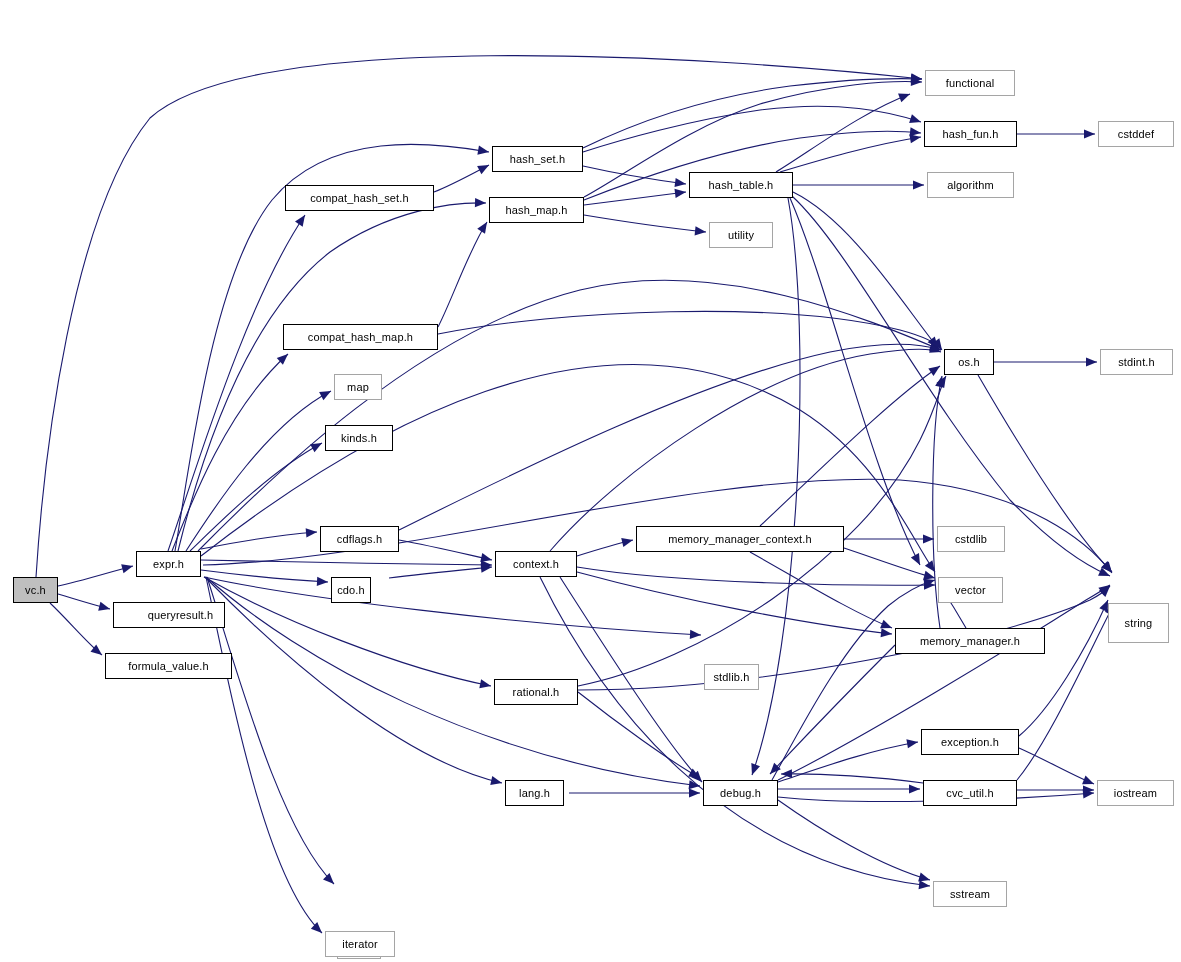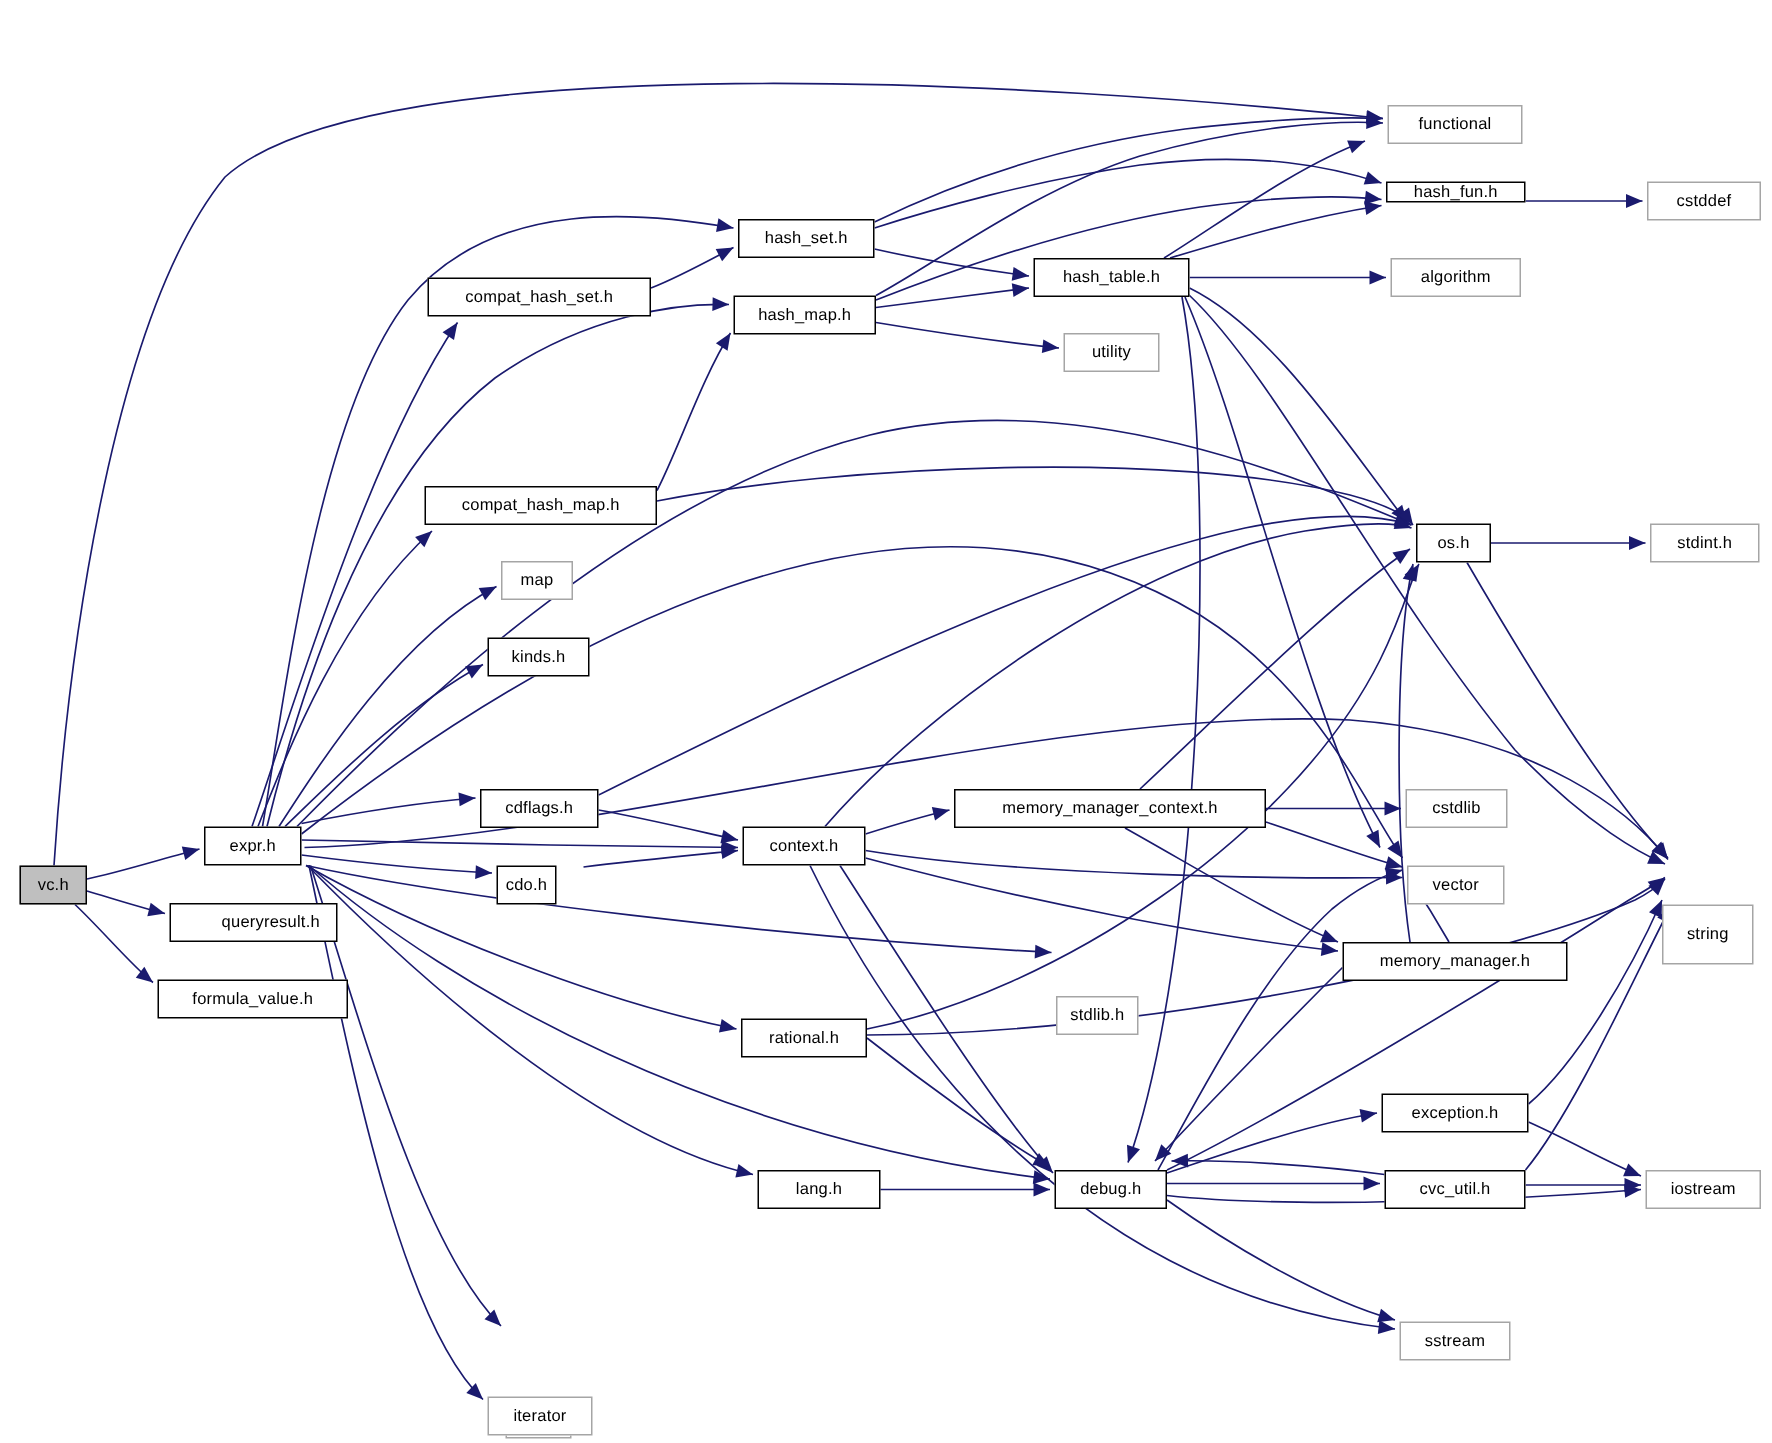--- a/index.html
+++ b/index.html
@@ -380,21 +380,21 @@
       </div>
       <div class="node-box kind-project" style="left: 492px; top: 146px; width: 91px; height: 26px;">
         <span class="node-label">hash_set.h</span>
       </div>
       <div class="node-box kind-project" style="left: 489px; top: 197px; width: 95px; height: 26px;">
         <span class="node-label">hash_map.h</span>
       </div>
       <div class="node-box kind-project" style="left: 689px; top: 172px; width: 104px; height: 26px;">
         <span class="node-label">hash_table.h</span>
       </div>
-      <div class="node-box kind-project" style="left: 924px; top: 121px; width: 93px; height: 14px;">
+      <div class="node-box kind-project" style="left: 924px; top: 121px; width: 93px; height: 26px;">
         <span class="node-label">hash_fun.h</span>
       </div>
       <div class="node-box kind-system" style="left: 925px; top: 70px; width: 90px; height: 26px;">
         <span class="node-label">functional</span>
       </div>
       <div class="node-box kind-system" style="left: 1098px; top: 121px; width: 76px; height: 26px;">
         <span class="node-label">cstddef</span>
       </div>
       <div class="node-box kind-system" style="left: 927px; top: 172px; width: 87px; height: 26px;">
         <span class="node-label">algorithm</span>
@@ -440,21 +440,21 @@
       </div>
       <div class="node-box kind-system" style="left: 704px; top: 664px; width: 55px; height: 26px;">
         <span class="node-label">stdlib.h</span>
       </div>
       <div class="node-box kind-project" style="left: 494px; top: 679px; width: 84px; height: 26px;">
         <span class="node-label">rational.h</span>
       </div>
       <div class="node-box kind-project" style="left: 921px; top: 729px; width: 98px; height: 26px;">
         <span class="node-label">exception.h</span>
       </div>
-      <div class="node-box kind-project" style="left: 505px; top: 780px; width: 82px; height: 26px;">
+      <div class="node-box kind-project" style="left: 505px; top: 780px; width: 59px; height: 26px;">
         <span class="node-label">lang.h</span>
       </div>
       <div class="node-box kind-project" style="left: 703px; top: 780px; width: 75px; height: 26px;">
         <span class="node-label">debug.h</span>
       </div>
       <div class="node-box kind-project" style="left: 923px; top: 780px; width: 94px; height: 26px;">
         <span class="node-label">cvc_util.h</span>
       </div>
       <div class="node-box kind-system" style="left: 1097px; top: 780px; width: 77px; height: 26px;">
         <span class="node-label">iostream</span>

